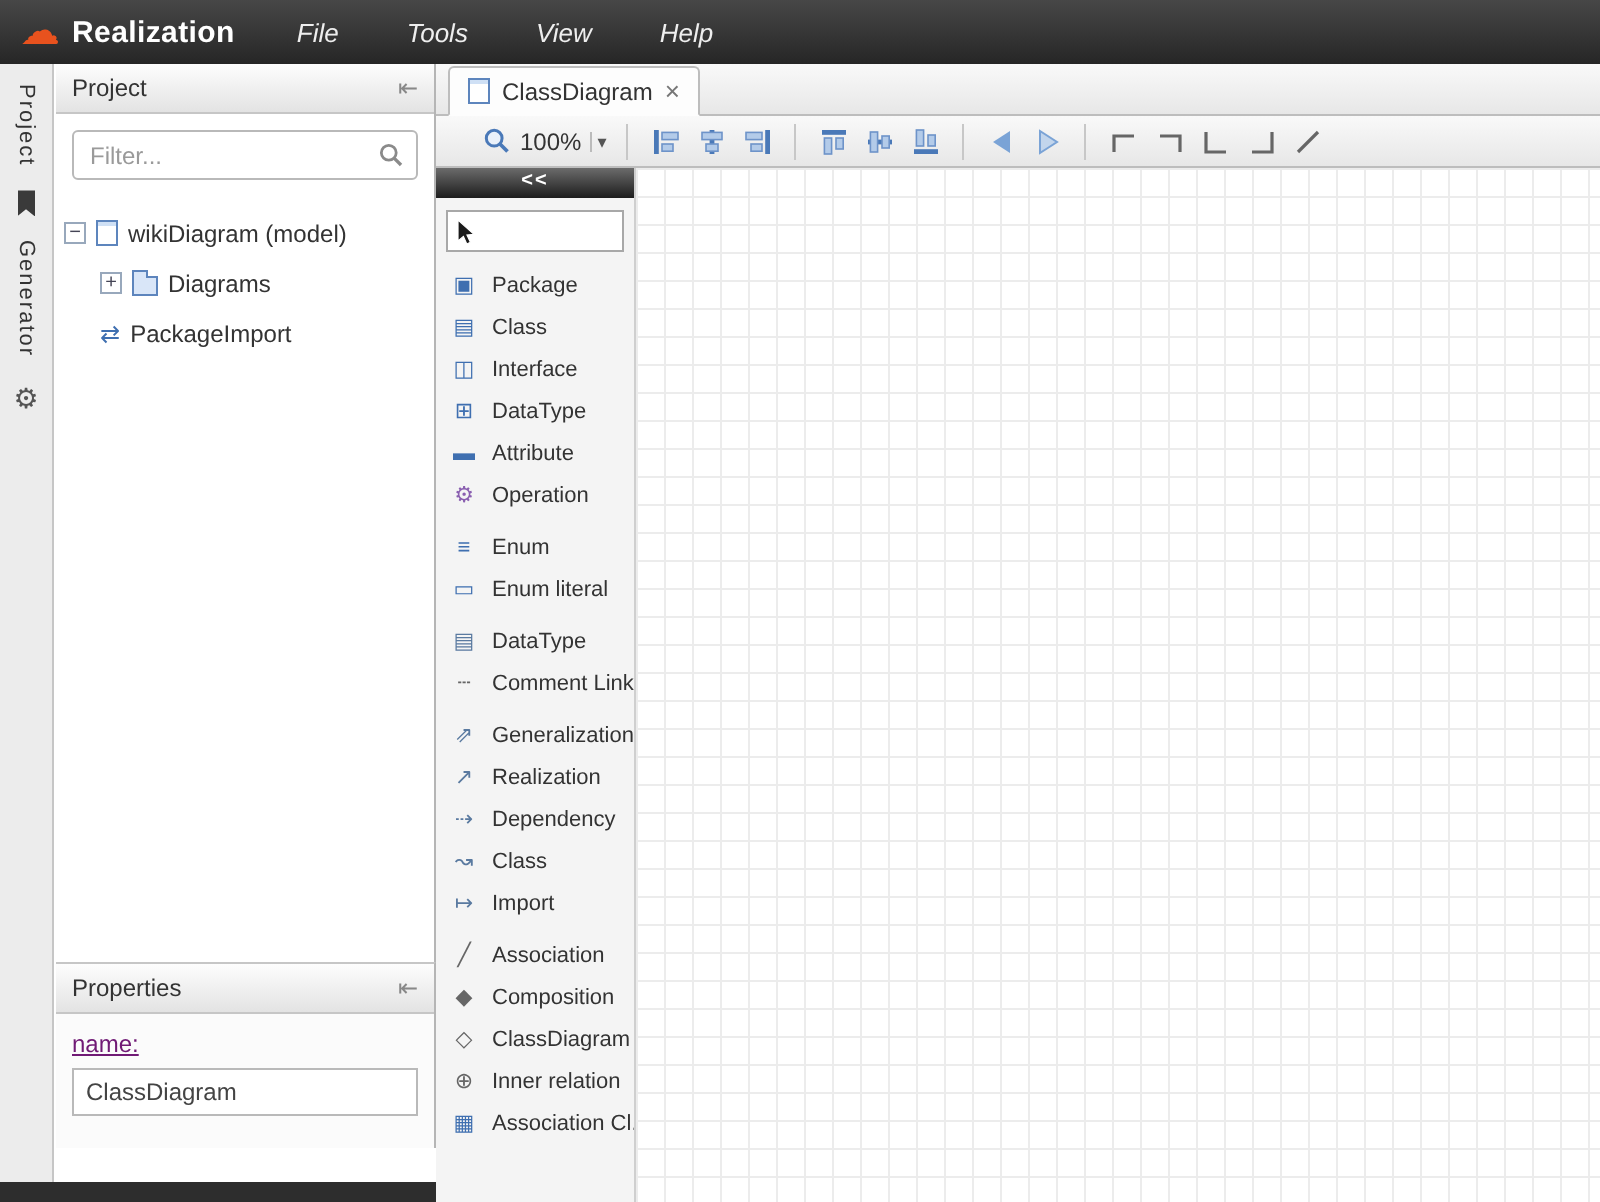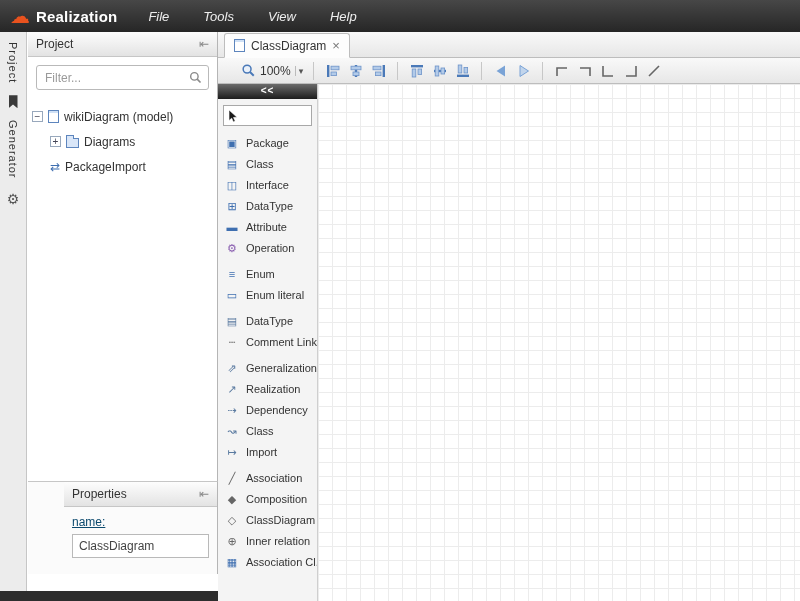--- a/index.html
+++ b/index.html
@@ -46,23 +46,23 @@
     box-shadow:inset 0 2px 0 #cfe0f5; flex:none; }
   .icon-folder { width:13px; height:10px; background:#d9e6f8; border:1px solid #5d85bd;
     position:relative; flex:none; margin-top:2px; }
   .icon-folder::before { content:""; position:absolute; left:-1px; top:-4px; width:6px; height:3px;
     background:#d9e6f8; border:1px solid #5d85bd; border-bottom:none; }
   .icon-import { color:#3f6fb0; font-size:12px; line-height:12px; flex:none; }
   .tree-label { font-size:12px; color:#333; white-space:nowrap; }
 
   #properties-panel { position:absolute; left:28px; top:481px; width:190px; height:93px;
     background:#fbfbfb; border-right:1px solid #b5b5b5; border-top:1px solid #c6c6c6;
-    display:flex; flex-direction:column;padding-left:36px; }
+    display:flex; flex-direction:column; }
   .prop-body { padding:8px 8px 0 8px; }
-  .prop-label { font-size:12px; color:#0c4a6e; margin-bottom:5px;text-decoration:underline; }
+  .prop-label { font-size:12px; color:#701a75; margin-bottom:5px;text-decoration:underline; }
   .prop-input { width:100%; height:24px; border:1px solid #b9b9b9; padding:0 6px;
     font-size:12px; color:#444; font-family:inherit; background:#fff; }
 
   #bottombar { position:absolute; left:0; top:591px; width:218px; height:10px; background:#2d2d2d; }
 
   
   #main { position:absolute; left:218px; top:32px; width:582px; height:569px;
     display:flex; flex-direction:column; }
   .tabbar { height:26px; background:linear-gradient(#f9f9f9,#e7e7e7);
     border-bottom:1px solid #bdbdbd; display:flex; align-items:flex-end; padding-left:6px; flex:none; }

